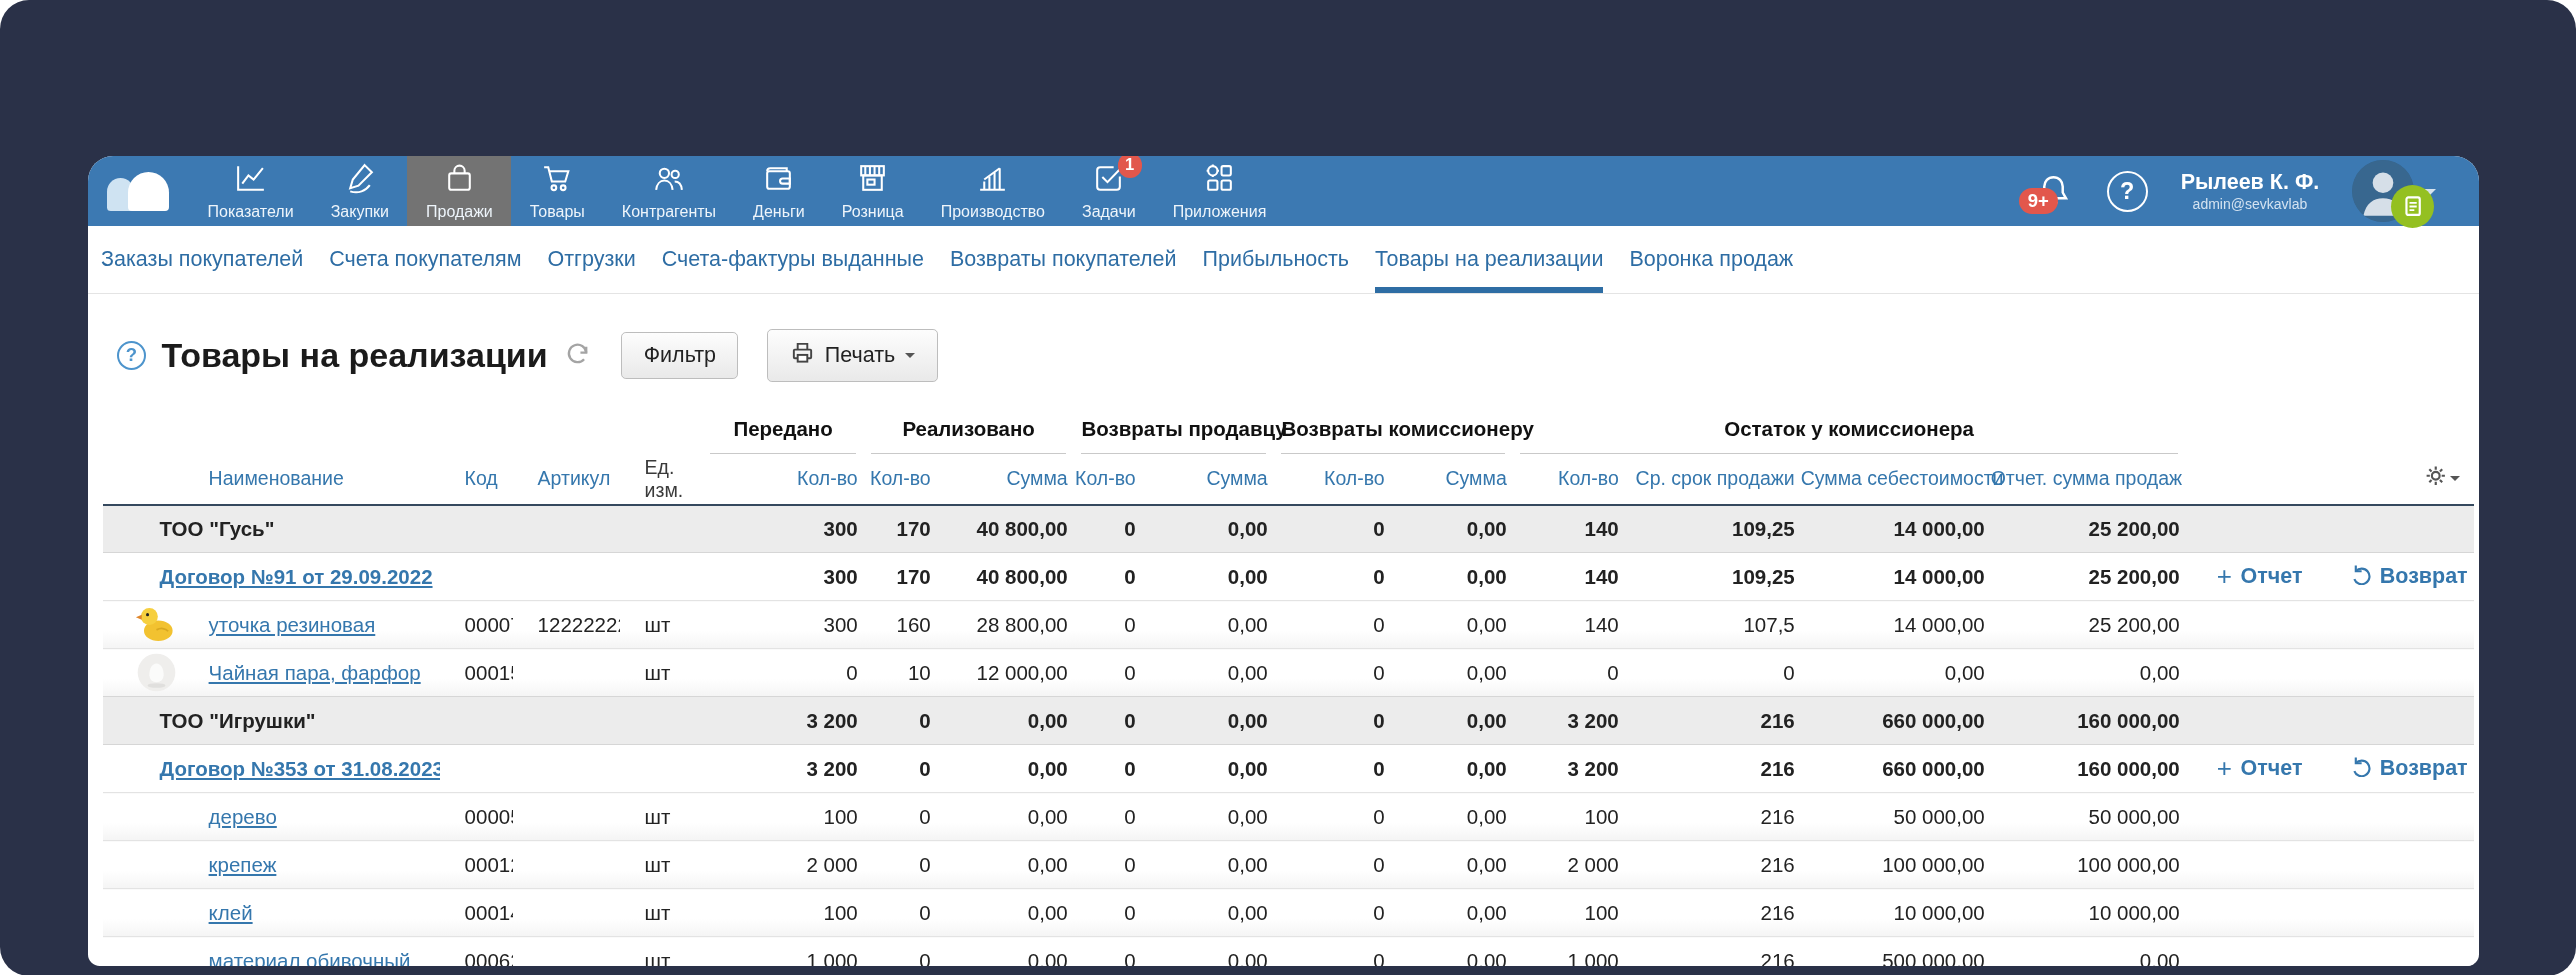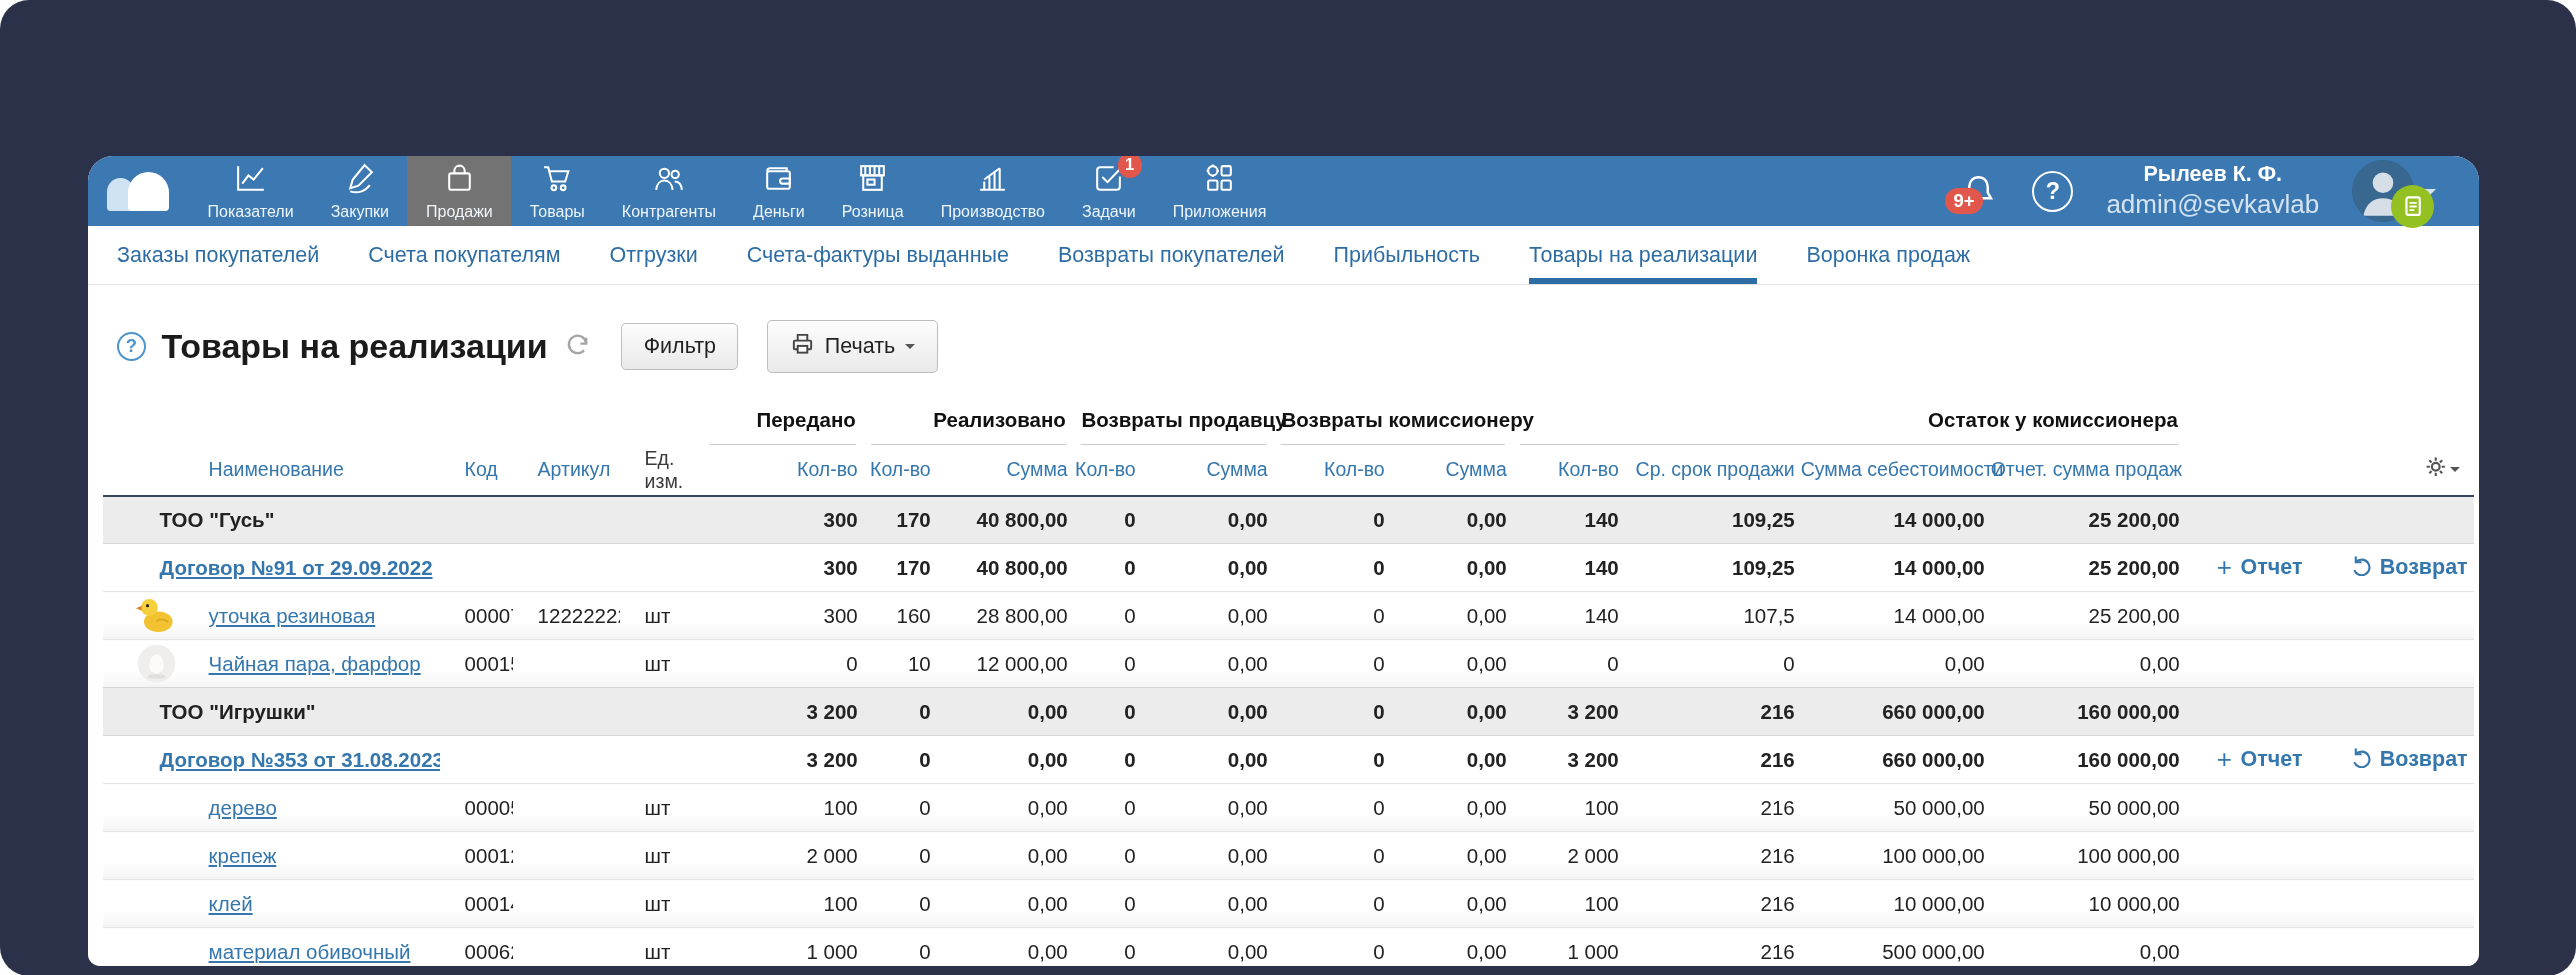--- a/index.html
+++ b/index.html
@@ -27,31 +27,31 @@
 
   .topbar-right { margin-left:auto; display:flex; align-items:center; gap:33px; padding-right:43px; }
   .bell-wrap { position:relative; cursor:pointer; }
   .bell-wrap svg { width:41px; height:41px; display:block; }
   .bell-badge { position:absolute; left:-13.7px; bottom:-2px; background:#e2574c; color:#fff; font-size:18.5px; font-weight:bold;
                 border-radius:14.6px; padding:2px 8.8px; }
   .help-circle { width:41px; height:41px; border:2.9px solid #fff; border-radius:50%; color:#fff; font-size:23.4px; font-weight:bold;
                  display:flex; align-items:center; justify-content:center; cursor:pointer; }
   .user-block { text-align:center; color:#fff; cursor:pointer; line-height:1.25; }
   .user-name { font-size:21.5px; font-weight:bold; }
-  .user-email { font-size:26px; color:#d4e3f1; }
+  .user-email { font-size:14px; color:#d4e3f1; }
   .avatar-wrap { position:relative; display:flex; align-items:center; cursor:pointer; }
   .avatar { width:62px; height:62px; border-radius:50%; background:#38678f; overflow:hidden; }
   .avatar svg { width:62px; height:62px; display:block; }
   .avatar-badge { position:absolute; right:2px; bottom:-5.9px; width:43px; height:43px; border-radius:50%; background:#94c021;
                   display:flex; align-items:center; justify-content:center; }
   .avatar-badge svg { width:29px; height:29px; }
   .avatar-caret { width:0; height:0; border:6.8px solid transparent; border-top-color:#d7e3ee; margin-left:9.8px; margin-top:7.8px; }
 
   
-  .subnav { height:59px; display:flex; align-items:stretch; gap:49px; padding:0 29px; border-bottom:1px solid #e4e4e4; flex:0 0 auto; }
+  .subnav { height:68px; display:flex; align-items:stretch; gap:26px; padding:0 13px; border-bottom:1px solid #e4e4e4; flex:0 0 auto; }
   .subnav-item { display:flex; align-items:center; color:#2e6da4; font-size:21.5px; cursor:pointer; position:relative; white-space:nowrap; }
   .subnav-item.active::after { content:""; position:absolute; left:0; right:0; bottom:0; height:5.9px; background:#2e6da4; }
 
   
   .main { flex:1; overflow:hidden; }
   .page-head { display:flex; align-items:center; margin:35px 0 0 29px; }
   .page-help { width:29px; height:29px; border:2px solid #4d94cc; border-radius:50%; color:#4d94cc; font-size:18.5px; font-weight:bold;
                display:flex; align-items:center; justify-content:center; cursor:pointer; flex:0 0 auto; }
   .page-title { font-size:34px; font-weight:bold; color:#1b1b1b; margin-left:15.6px; }
   .refresh { margin-left:17.6px; cursor:pointer; }
@@ -65,21 +65,21 @@
   .seg-group .btn.active { background:linear-gradient(#dedede,#d2d2d2); border-color:#979797; box-shadow:inset 0 2px 3.9px rgba(0,0,0,.18); position:relative; z-index:1; }
   .btn.single { border-radius:4.9px; margin-left:29px; }
   .btn.print-btn { display:inline-flex; align-items:center; gap:9.8px; border-radius:4.9px; margin-left:29px; }
   .print-btn svg { width:25px; height:25px; }
   .caret-down { width:0; height:0; border:5.9px solid transparent; border-top-color:#555; margin-top:5.9px; }
 
   
   table { border-collapse:collapse; table-layout:fixed; width:2371px; margin:25px 0 0 14.6px; font-size:20.5px; color:#222; }
   th { font-weight:normal; }
   .group-row th { height:47px; vertical-align:bottom; padding-bottom:0; }
-  .gcell { font-weight:bold; color:#111; font-size:20.5px; text-align:right; }
+  .gcell { font-weight:bold; color:#111; font-size:20.5px; text-align:center; }
   .gline { display:block; padding-bottom:11.7px; border-bottom:1px solid #c9c9c9; margin:0 7.8px; white-space:nowrap; }
   .head-row th { height:51px; vertical-align:middle; color:#3577ad; font-size:19.5px; border-bottom:2.9px solid #35495e; cursor:pointer; }
   .head-row th.col-dark { color:#3a3a3a; cursor:default; }
   .col-name { text-align:left; padding-left:106px; }
   .col-left { text-align:left; padding-left:25px; }
   .num { text-align:right; padding-right:5.9px; white-space:nowrap; }
   .col-actions { text-align:right; padding-right:13.7px; cursor:pointer; }
   .gear-wrap { display:inline-flex; align-items:center; gap:3.9px; }
   .gear-wrap svg { width:21.5px; height:21.5px; }
   .gear-wrap .caret-down { border-top-color:#555; margin-top:4.9px; }

